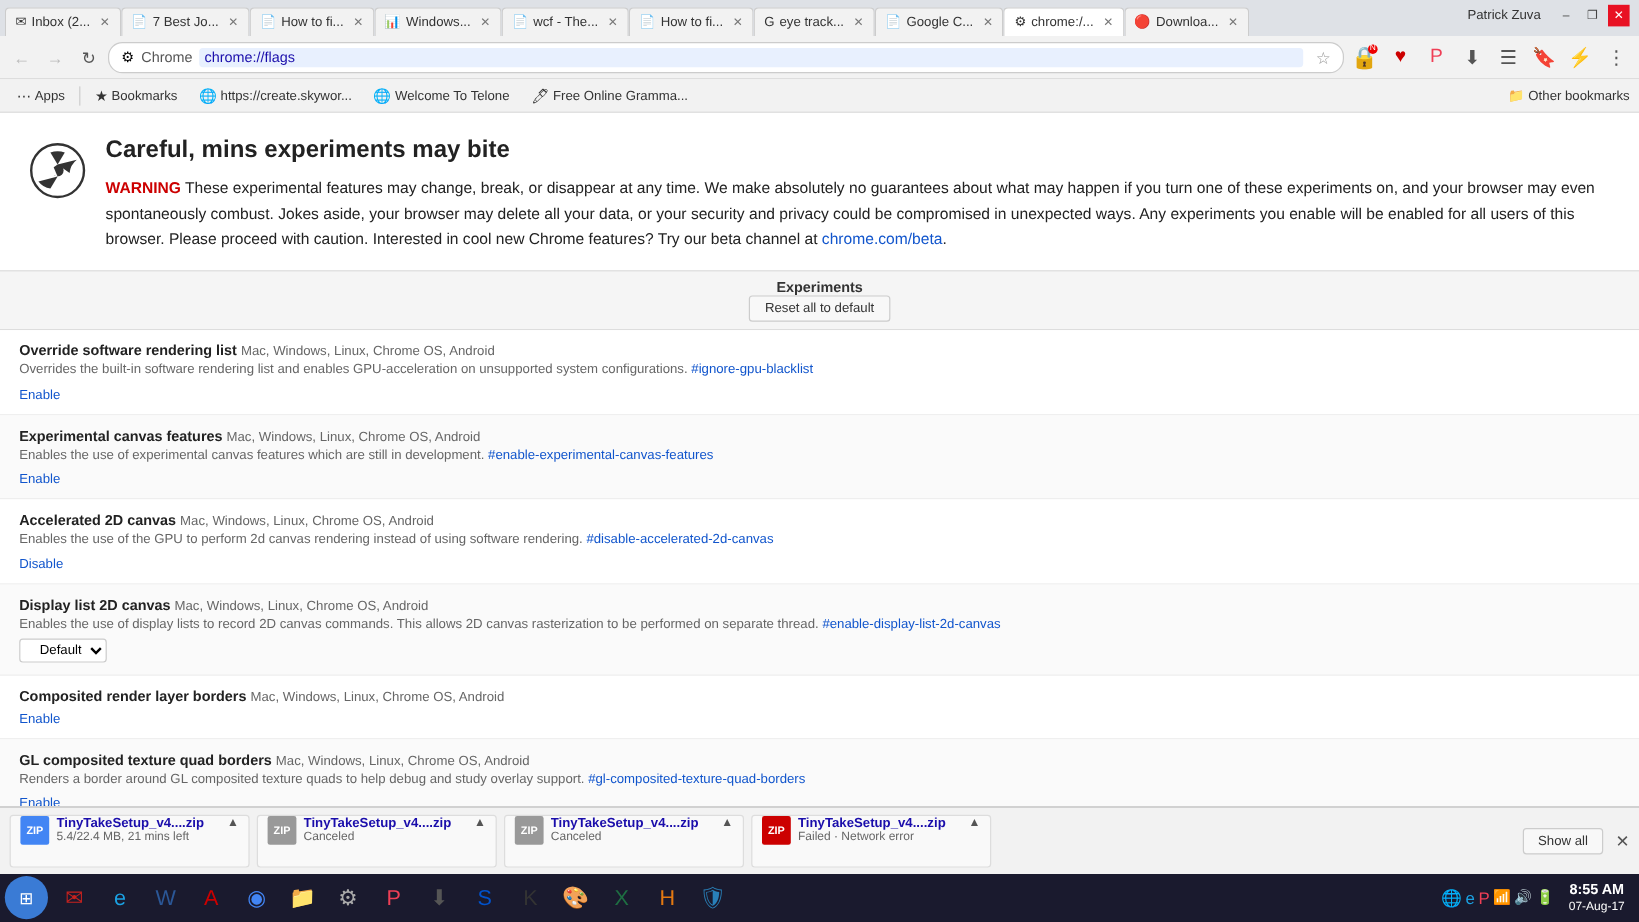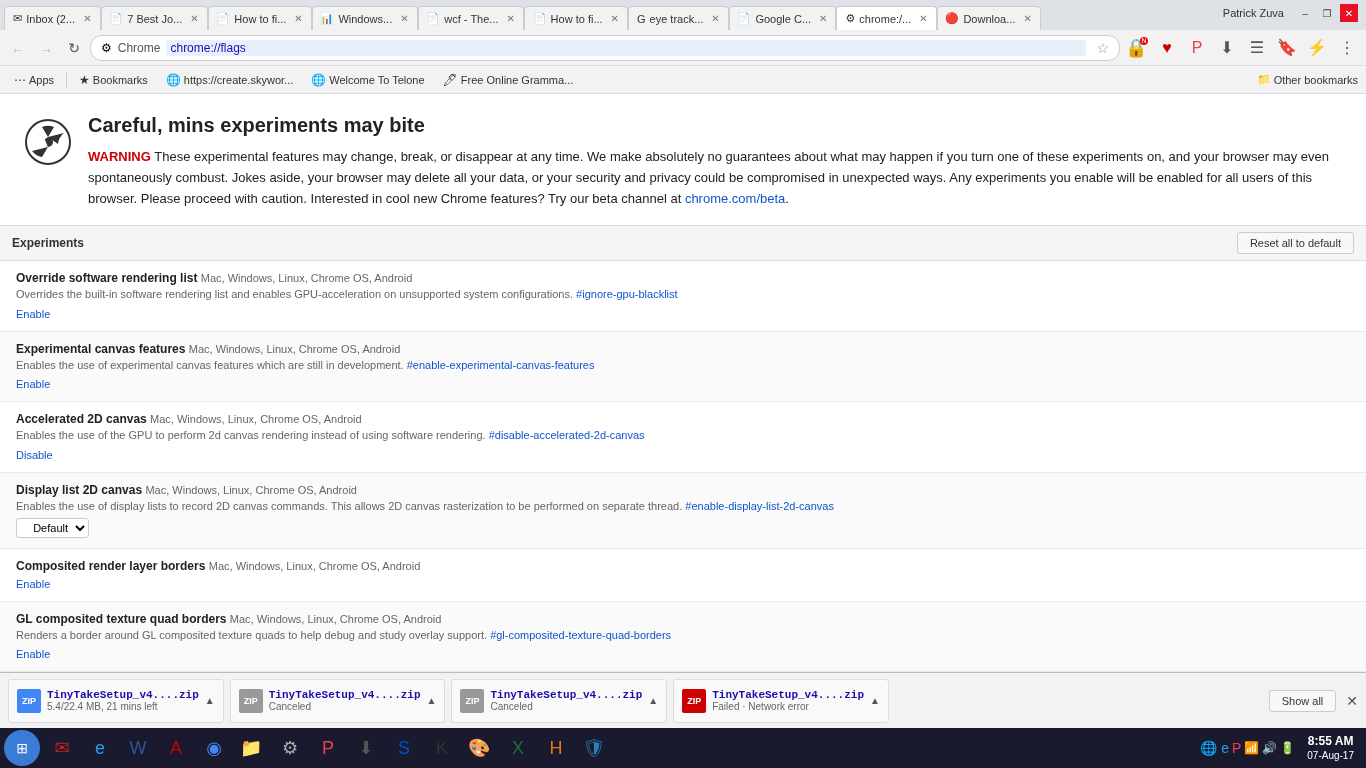--- a/index.html
+++ b/index.html
@@ -183,20 +183,21 @@
 
     
     .experiments-header {
       display: flex;
       align-items: center;
       justify-content: space-between;
       padding: 6px 12px;
       background: #f5f5f5;
       border-top: 1px solid #ddd;
       border-bottom: 1px solid #ddd;
+      flex-direction: column;
     }
     .experiments-title {
       font-weight: bold;
       font-size: 12px;
       color: #333;
     }
     .reset-btn {
       padding: 4px 12px;
       font-size: 11px;
       background: #f8f8f8;
@@ -269,21 +270,20 @@
       padding: 0 8px;
       gap: 6px;
       position: fixed;
       bottom: 40px;
       left: 0;
       width: 1366px;
       z-index: 10;
     }
     .download-item {
       display: flex;
-      align-items: center;
       height: 44px;
       background: #f9f9f9;
       border: 1px solid #ddd;
       border-radius: 3px;
       padding: 0 8px;
       gap: 6px;
       min-width: 200px;
       max-width: 220px;
       position: relative;
     }
@@ -295,21 +295,20 @@
       flex-shrink: 0;
     }
     .download-info { flex: 1; overflow: hidden; }
     .download-name {
       font-size: 11px;
       color: #1a0dab;
       white-space: nowrap;
       overflow: hidden;
       text-overflow: ellipsis;
       font-weight: bold;
-      font-family: Liberation Mono, monospace;
     }
     .download-status { font-size: 10px; color: #666; }
     .download-chevron {
       font-size: 10px; color: #555; cursor: pointer;
     }
     .show-all-btn {
       margin-left: auto;
       padding: 4px 12px;
       font-size: 11px;
       background: #f8f8f8;

